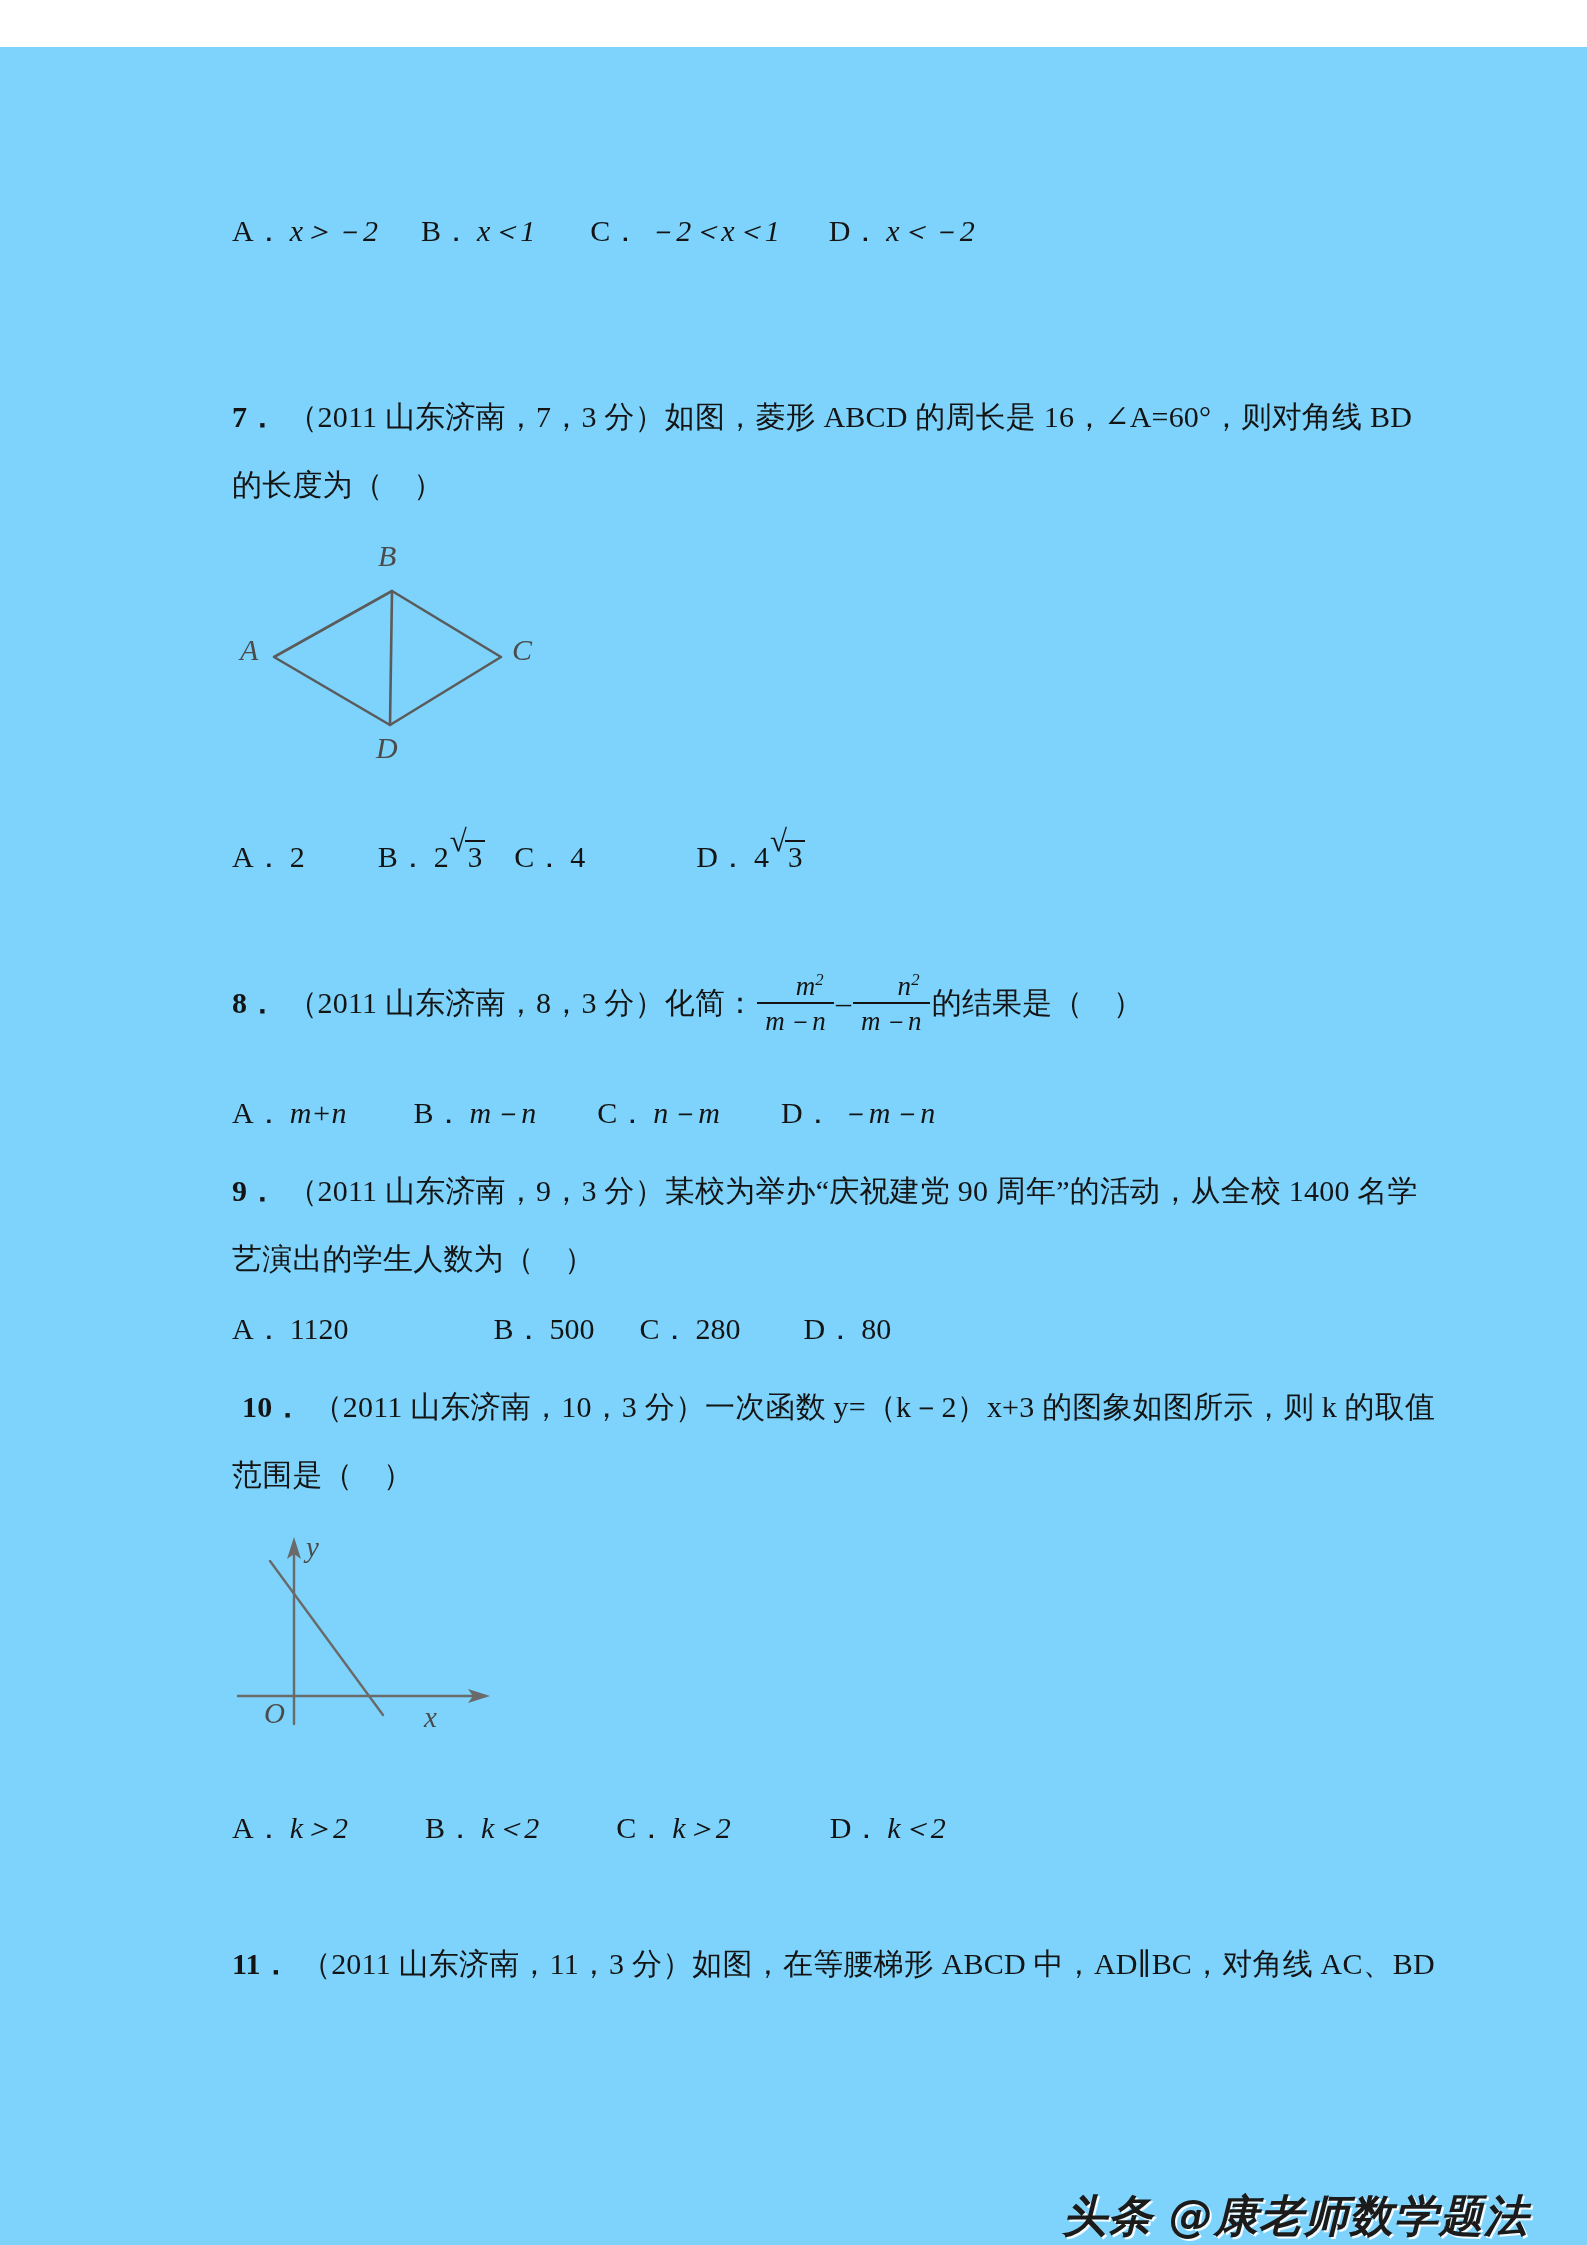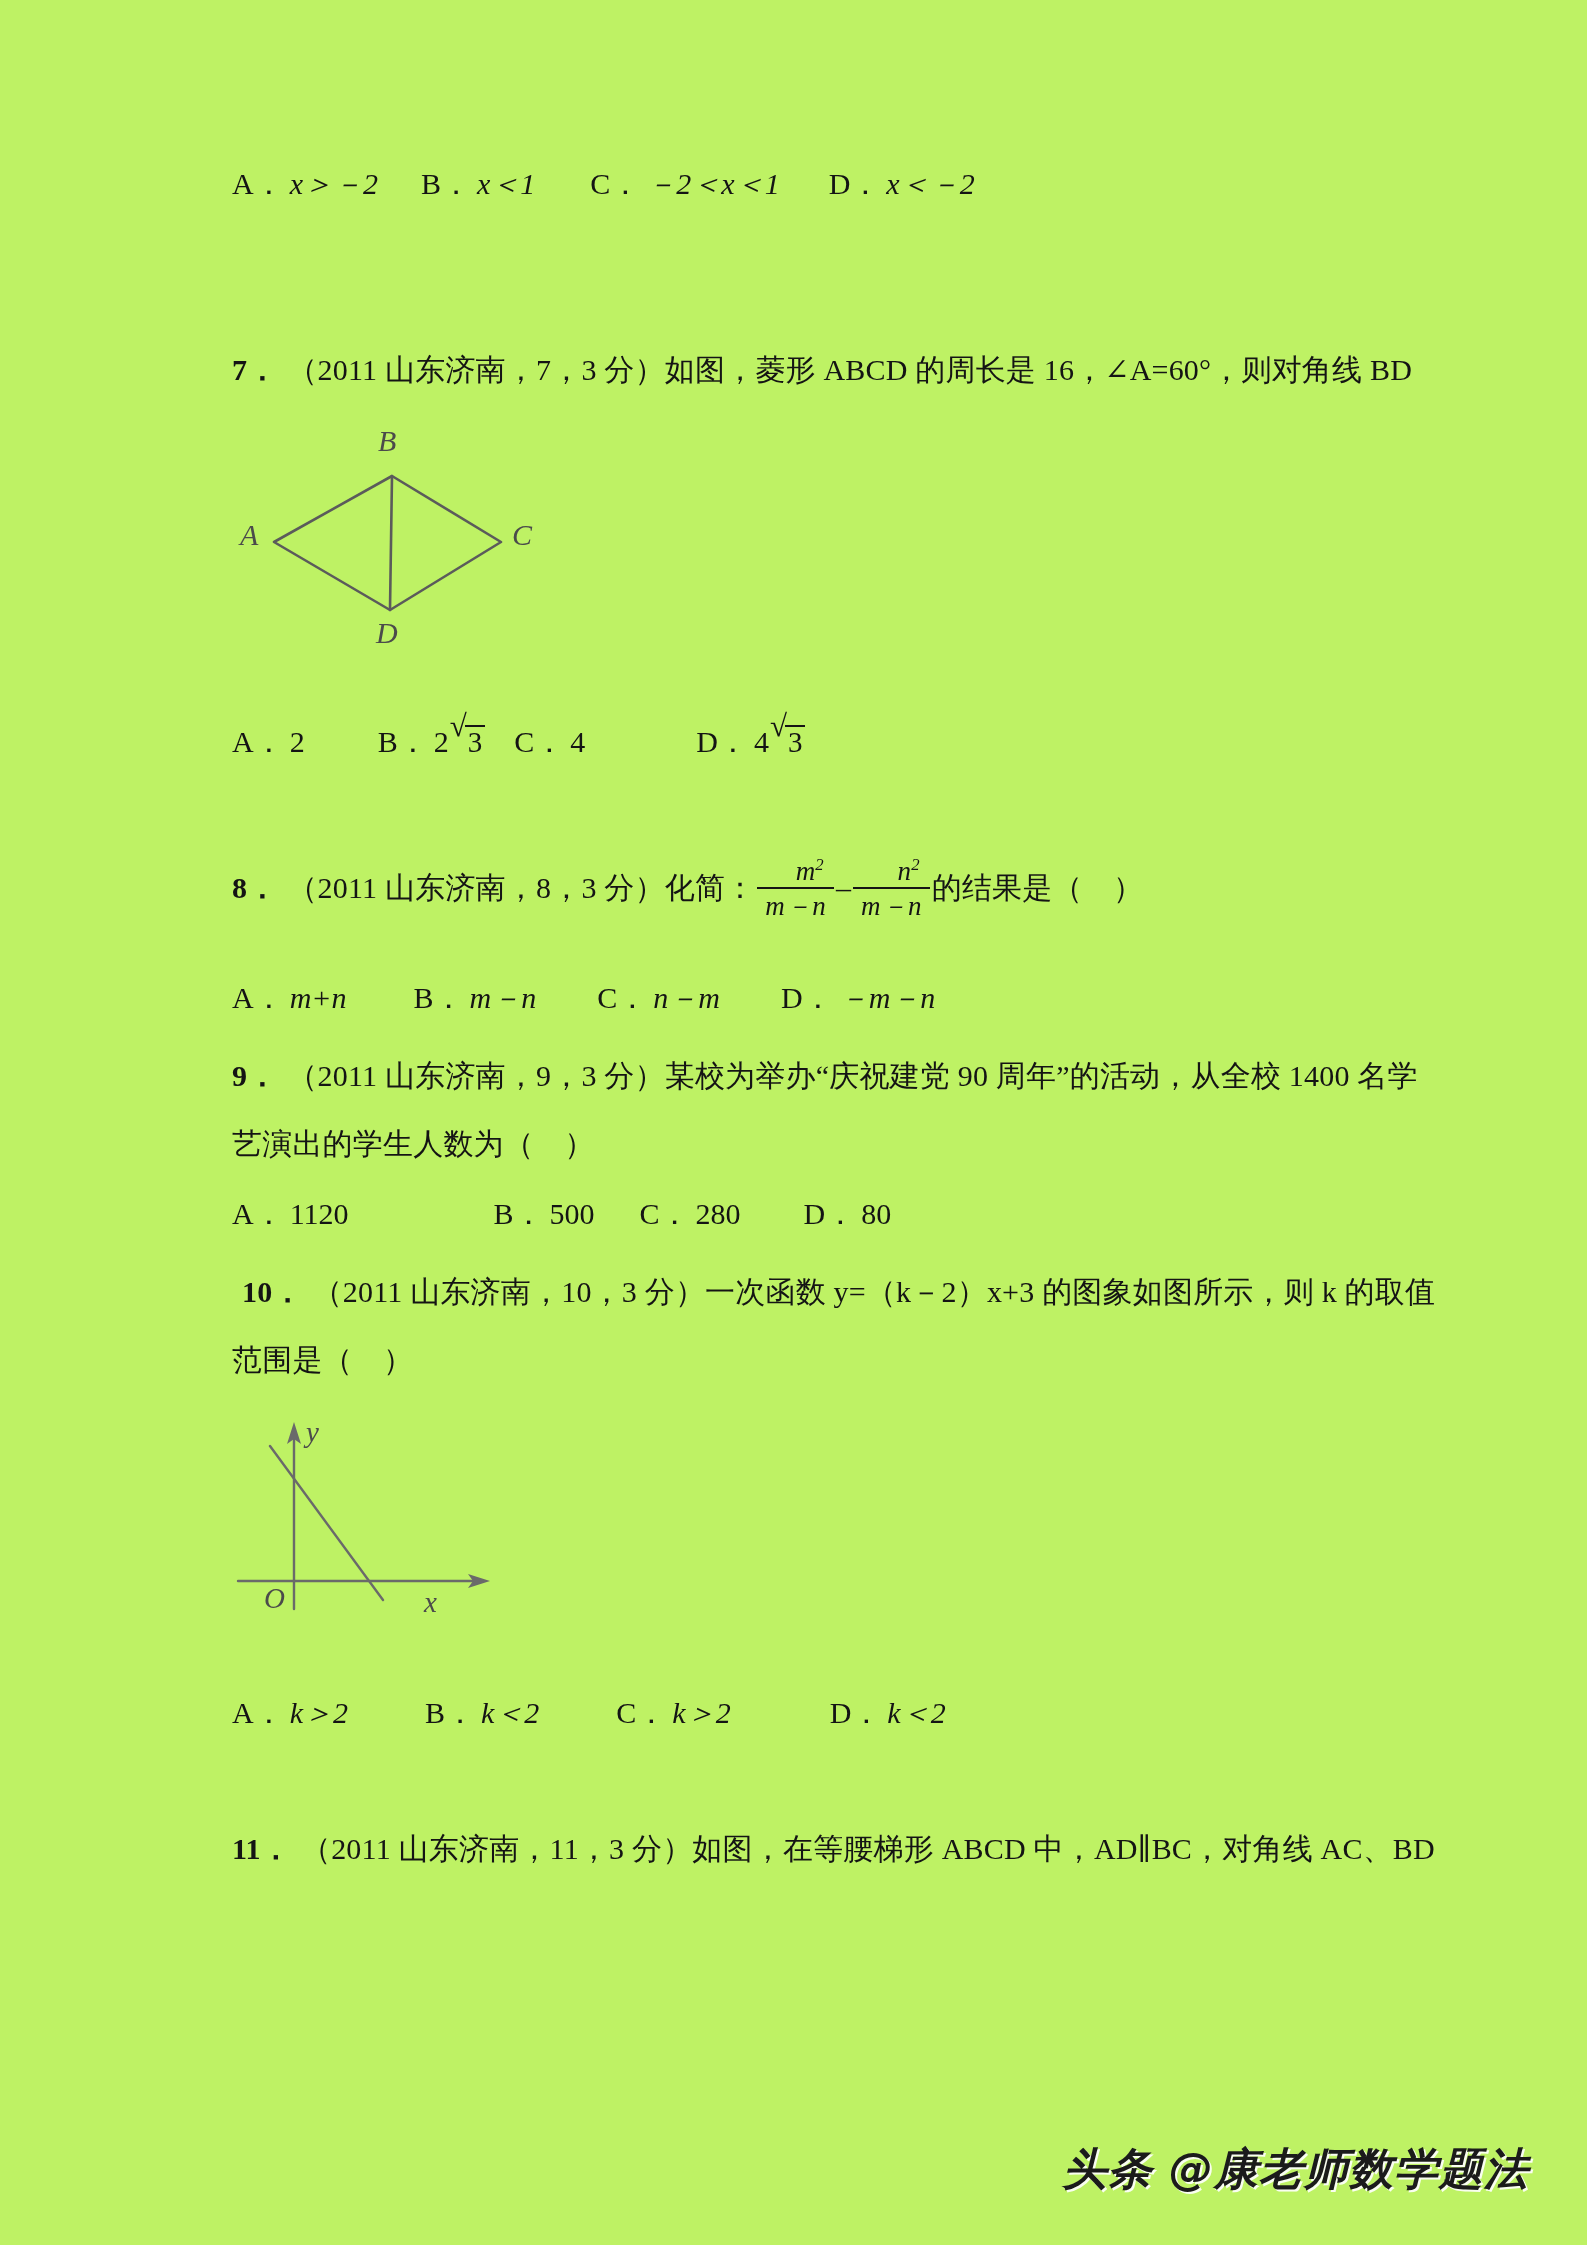--- a/index.html
+++ b/index.html
@@ -12,21 +12,22 @@
     height: 2245px;
     position: relative;
     font-family: "Liberation Serif", "DejaVu Serif", serif;
     color: #1a1a1a;
     overflow: hidden;
   }
 
   .page {
     position: absolute;
     inset: 0;
-    background: #bef264;
+    background: #7dd3fc;
+    margin-top: 47px;
   }
 
   .content {
     position: absolute;
     left: 232px;
     top: 0;
     width: 1125px;
   }
 
   
@@ -177,20 +178,23 @@
       <span class="lab">B．</span><span class="ital">x＜1</span>
       <span style="display:inline-block;width:40px"></span>
       <span class="lab">C．</span><span class="ital">－2＜x＜1</span>
       <span style="display:inline-block;width:34px"></span>
       <span class="lab">D．</span><span class="ital">x＜－2</span>
     </div>
 
     <div style="height:122px"></div>
     <div class="qline">
       <span class="qnum">7．</span><span>（2011 山东济南，7，3 分）如图，菱形 ABCD 的周长是 16，∠A=60°，则对角线 BD</span>
+    </div>
+    <div class="qline">
+      <span>的长度为（　）</span>
     </div>
 
     <div style="height:14px"></div>
     <div class="fig fig-rhombus">
       <svg width="330" height="250" viewBox="0 0 330 250">
         <g stroke="#5b5b5b" stroke-width="2.6" fill="none" stroke-linecap="round" stroke-linejoin="round">
           <polygon points="48,124 166,58 275,124 164,192"></polygon>
           <line x1="166" y1="58" x2="164" y2="192"></line>
         </g>
       </svg>

